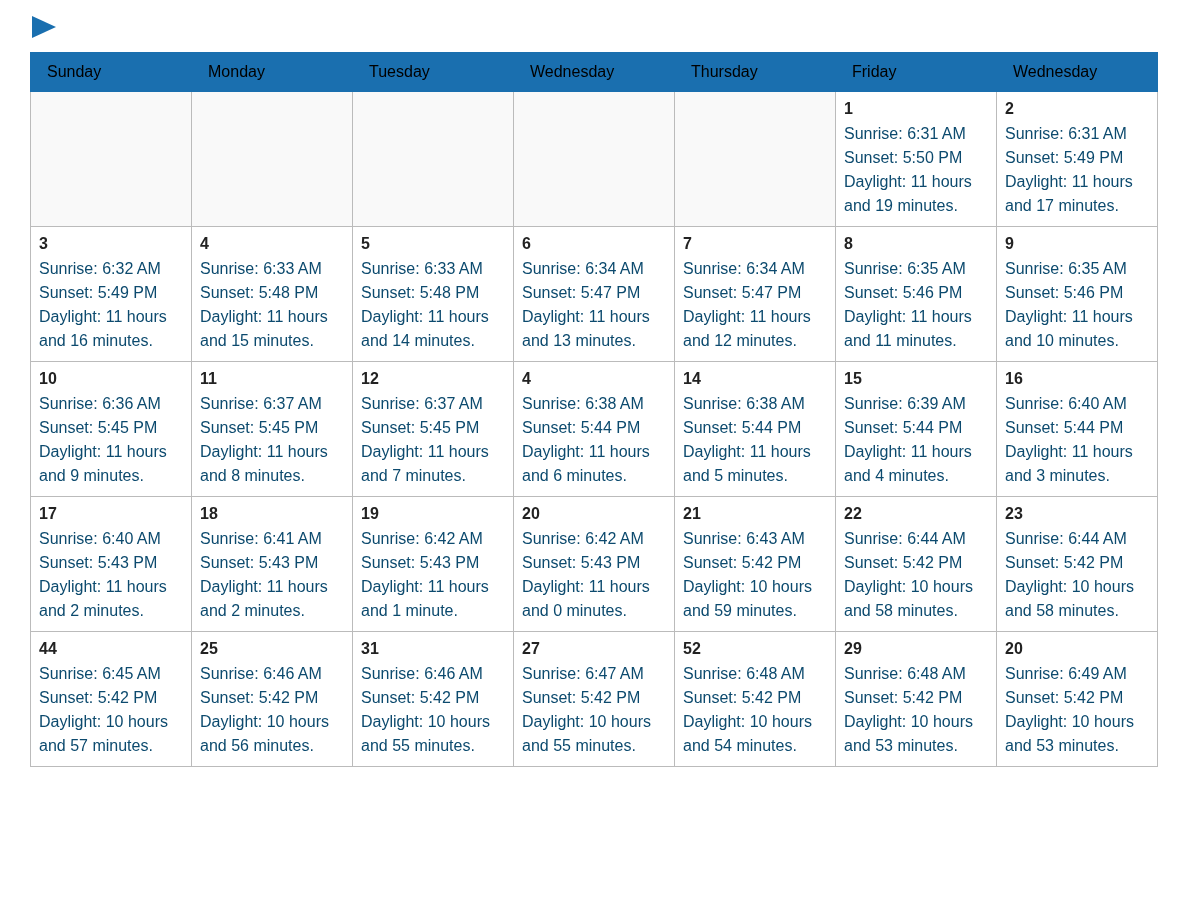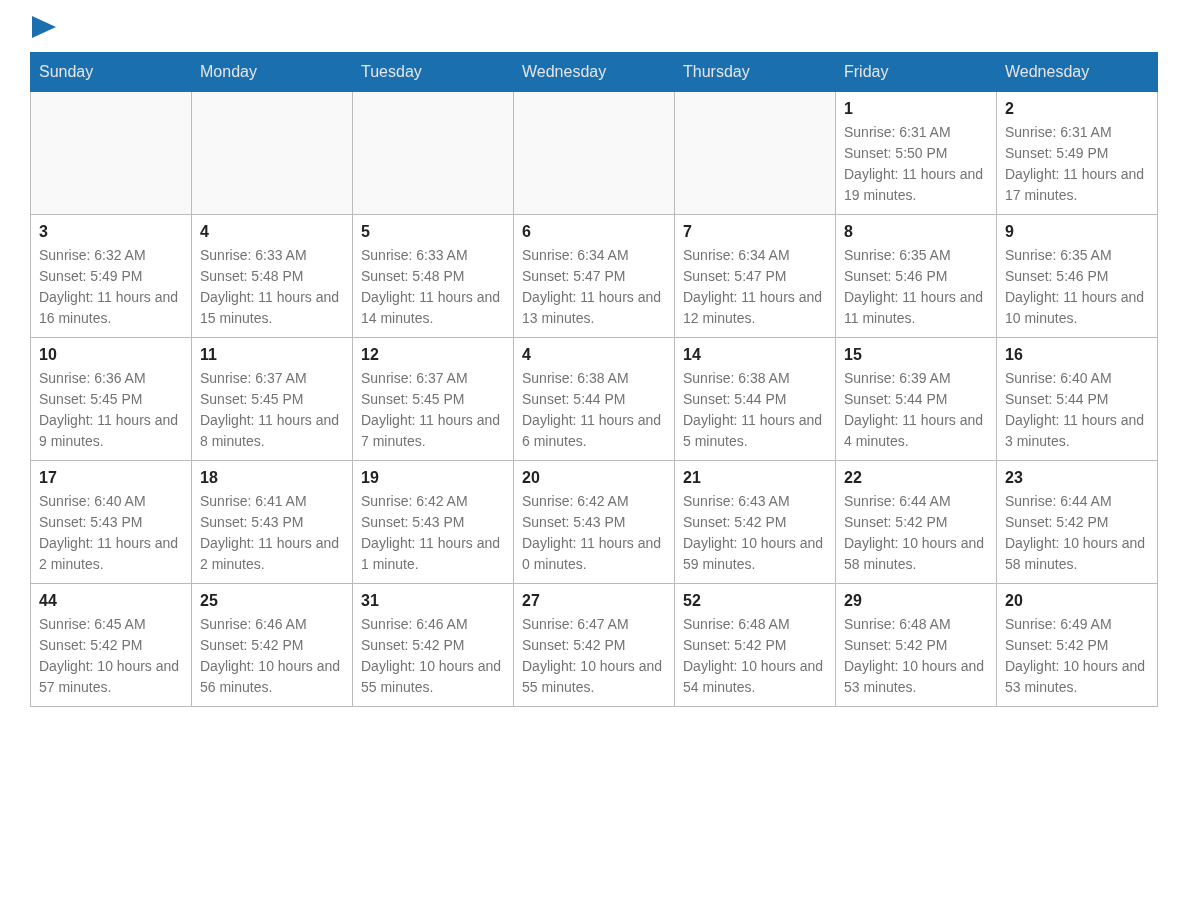--- a/index.html
+++ b/index.html
@@ -45,43 +45,43 @@
       color: #444;
       margin-top: 4px;
     }
     .calendar {
       width: 100%;
       border-collapse: collapse;
       border: 1px solid #999;
     }
     .calendar th {
       background-color: #1a6faf;
-      color: #e5e5e5;
-      padding: 10px 8px;
+      color: #000000;
+      padding: 10px 16px;
       text-align: left;
       font-size: 16px;
       font-weight: normal;
       border: 1px solid #1a6faf;
     }
     .calendar td {
       vertical-align: top;
       padding: 8px 8px;
       border: 1px solid #bbb;
       width: 14.28%;
       height: 110px;
     }
     .day-number {
       font-size: 16px;
       font-weight: bold;
       color: #222;
       margin-bottom: 4px;
     }
     .day-info {
-      font-size: 14px;
-      color: #737373;
+      font-size: 16px;
+      color: #0c4a6e;
       line-height: 1.5;
     }
     .empty-cell {
       background: #f9f9f9;
     }
   </style>
 </head>
 <body>
 
 <div class="header">

